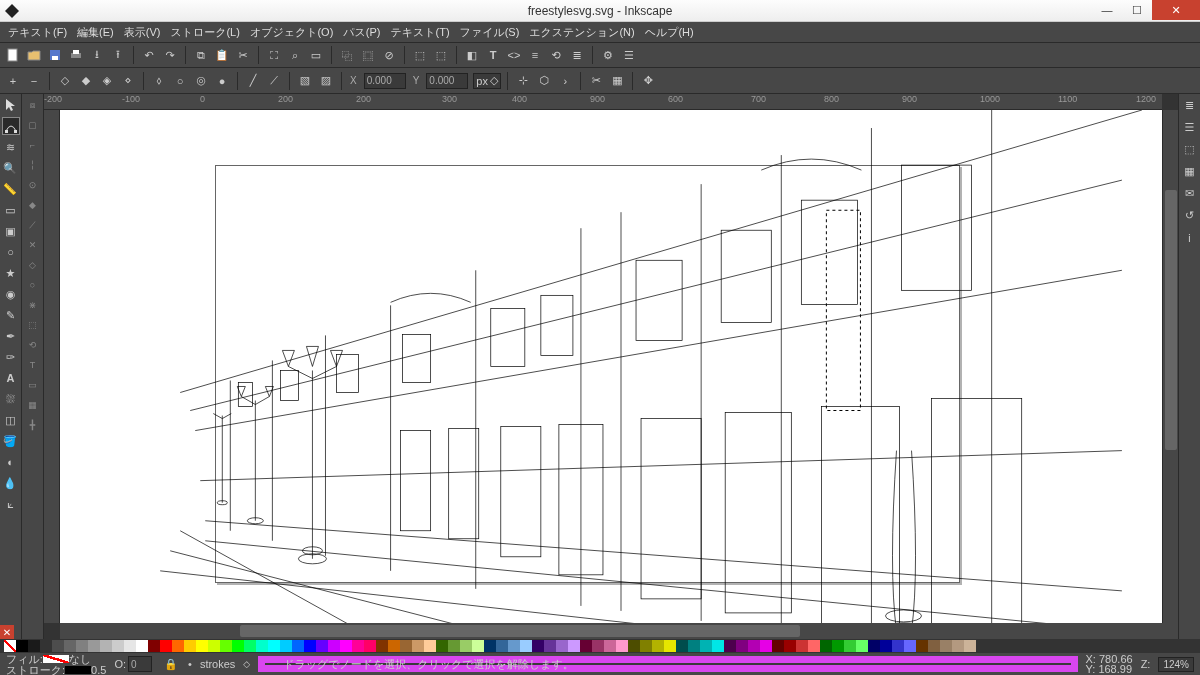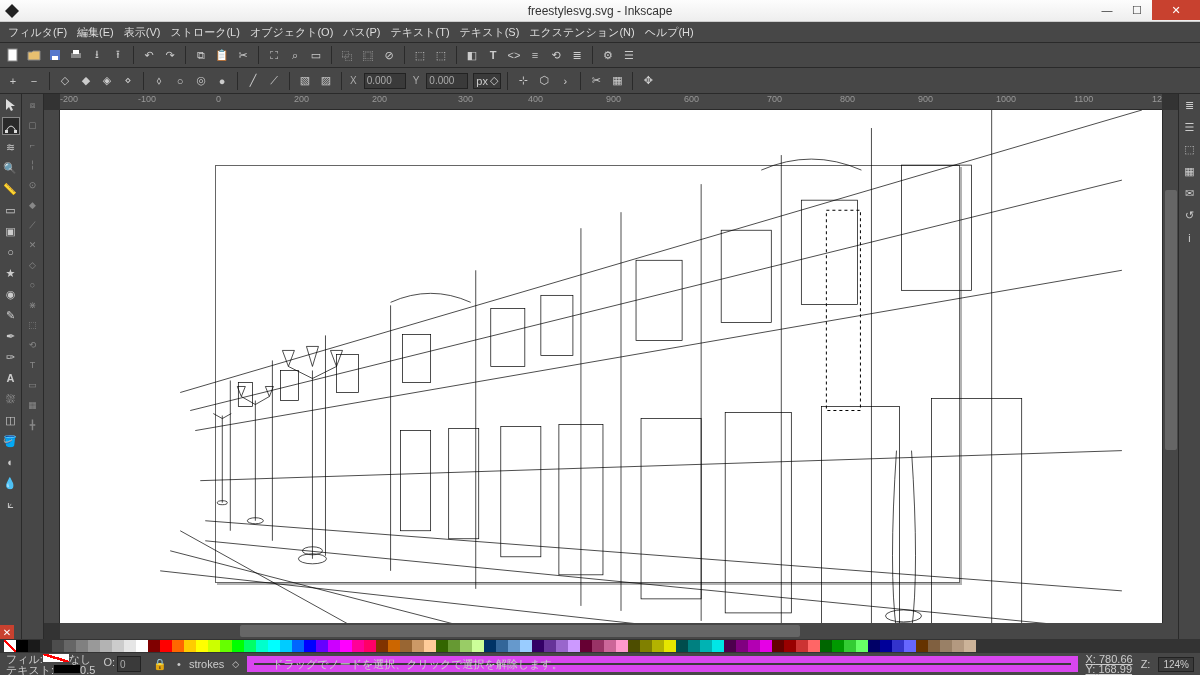--- a/index.html
+++ b/index.html
@@ -19,43 +19,43 @@
 .numfield { width:42px; height:16px; background:#3a3a3a; border:1px solid #222; color:#aaa; font-size:10px; padding:0 2px; margin:0 2px; }
 .unitsel { width:28px; height:16px; background:#3a3a3a; border:1px solid #222; color:#ccc; font-size:10px; display:flex; align-items:center; padding:0 2px; }
 .label { color:#aaa; font-size:10px; margin:0 2px; }
 .main { display:flex; height:545px; }
 .toolbox { width:22px; background:#474747; border-right:1px solid #2a2a2a; display:flex; flex-direction:column; align-items:center; padding-top:2px; gap:3px; }
 .tool { width:18px; height:18px; display:flex; align-items:center; justify-content:center; color:#ccc; cursor:pointer; }
 .tool.active { background:#2a2a2a; border:1px solid #888; }
 .snapbar { width:22px; background:#474747; border-right:1px solid #2a2a2a; display:flex; flex-direction:column; align-items:center; padding-top:2px; gap:2px; }
 .snap { width:18px; height:18px; color:#888; display:flex; align-items:center; justify-content:center; font-size:9px; cursor:pointer; }
 .canvas-wrap { flex:1; position:relative; background:#333; display:flex; flex-direction:column; }
-.hruler { height:16px; background:#474747; border-bottom:1px solid #2a2a2a; position:relative; overflow:hidden; margin-left:16px; margin-right:16px; }
+.hruler { height:16px; background:#474747; border-bottom:1px solid #2a2a2a; position:relative; overflow:hidden; margin-left:0; margin-right:16px; }
 .hruler .tick { position:absolute; top:0; color:#999; font-size:9px; }
 .body-row { flex:1; display:flex; position:relative; }
 .vruler { width:16px; background:#474747; border-right:1px solid #2a2a2a; }
 .canvas { flex:1; background:#fff; position:relative; overflow:hidden; }
 .vscroll { width:16px; background:#474747; border-left:1px solid #2a2a2a; position:relative; }
 .vscroll .thumb { position:absolute; left:2px; width:12px; background:#666; border-radius:2px; }
 .hscroll { height:16px; background:#474747; display:flex; margin-left:16px; }
 .hscroll .track { flex:1; position:relative; }
 .hscroll .thumb { position:absolute; top:2px; height:12px; background:#666; border-radius:2px; }
 .cmdbar { width:22px; background:#474747; border-left:1px solid #2a2a2a; display:flex; flex-direction:column; align-items:center; padding-top:2px; gap:4px; }
 .palette { height:14px; background:#333; display:flex; align-items:center; padding:0 4px; overflow:hidden; }
 .swatch { width:12px; height:12px; flex-shrink:0; cursor:pointer; }
 .nocolor { width:12px; height:12px; background:#fff; position:relative; flex-shrink:0; }
 .nocolor::after { content:""; position:absolute; left:0; top:0; right:0; bottom:0; background:linear-gradient(to top right, transparent 45%, red 45%, red 55%, transparent 55%); }
 .status { height:22px; background:#474747; display:flex; align-items:center; padding:0 6px; color:#ccc; gap:8px; }
 .status .fill-stroke { display:flex; flex-direction:column; font-size:9px; line-height:10px; gap:1px; }
-.status .fs-row { display:flex; gap:0; }
+.status .fs-row { display:flex; align-items:center; gap:0; }
 .status .sw { width:26px; height:8px; background:#000; }
 .status .sw.none { background:#fff; position:relative; }
 .status .sw.none::after { content:""; position:absolute; inset:0; background:linear-gradient(to top right, transparent 42%, red 42%, red 58%, transparent 58%); }
 .status .msg { flex:1; background:#3a3a3a; border:7px solid #d946ef; height:16px; padding:0 18px; display:flex; align-items:center; color:#ccc; font-size:11px; }
-.status .coords { font-size:9px; line-height:10px; color:#ccc;text-decoration:underline; }
+.status .coords { font-size:9px; line-height:10px; color:#ccc; }
 .status .zoom { font-size:10px; background:#3a3a3a; border:1px solid #222; padding:1px 4px; }
 .page-border { position:absolute; border:1px solid #666; box-shadow:2px 2px 0 rgba(0,0,0,.3); pointer-events:none; }
 svg.art { position:absolute; inset:0; }
 .xclose { position:absolute; left:0; bottom:36px; width:14px; height:14px; background:#c8412f; color:#fff; display:flex; align-items:center; justify-content:center; font-size:10px; cursor:pointer; }
 </style>
 </head>
 <body>
 
 <div class="titlebar">
   <svg class="logo" viewBox="0 0 16 16">
@@ -63,28 +63,28 @@
     </svg>
   <div class="title">freestylesvg.svg - Inkscape</div>
   <div class="winbtns">
     <div class="winbtn">—</div>
     <div class="winbtn">☐</div>
     <div class="winbtn close">✕</div>
   </div>
 </div>
 
 <div class="menubar">
-  <div class="menuitem">フィルタ(F)</div>
+  <div class="menuitem">テキスト(F)</div>
   <div class="menuitem">編集(E)</div>
   <div class="menuitem">表示(V)</div>
   <div class="menuitem">ストローク(L)</div>
   <div class="menuitem">オブジェクト(O)</div>
   <div class="menuitem">パス(P)</div>
   <div class="menuitem">テキスト(T)</div>
-  <div class="menuitem">テキスト(S)</div>
+  <div class="menuitem">ファイル(S)</div>
   <div class="menuitem">エクステンション(N)</div>
   <div class="menuitem">ヘルプ(H)</div>
 </div>
 
 <div class="toolbar">
   <div class="tbtn">
       <svg width="14" height="14" viewBox="0 0 14 14">
         <rect x="2" y="1" width="9" height="12" fill="#fff" stroke="#888"></rect>
       </svg>
     </div>
@@ -451,21 +451,21 @@
 <div class="xclose">✕</div>
 
 <div class="status">
   <div class="fill-stroke">
     <div class="fs-row">
         <span>フィル:</span>
         <span class="sw none"></span>
         <span>なし</span>
       </div>
     <div class="fs-row">
-        <span>テキスト:</span>
+        <span>ストローク:</span>
         <span class="sw"></span>
         <span>0.5</span>
       </div>
   </div>
   <div class="fs-row">
       <span>O:</span>
       <input class="numfield" style="width: 24px;" value="0">
     </div>
   <div class="tbtn">🔒</div>
   <span style="color:#ccc">•</span>

